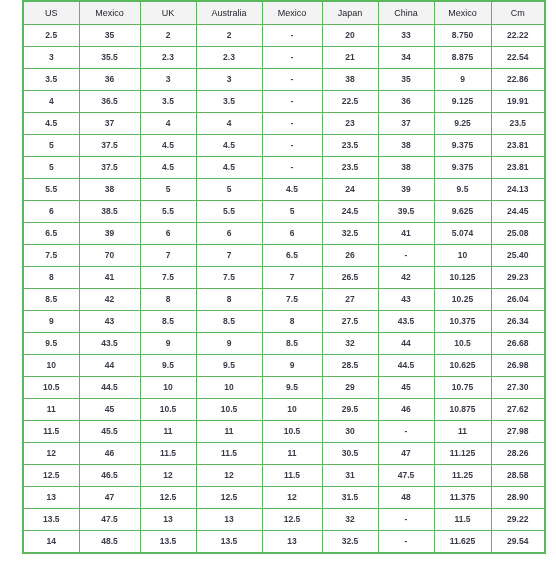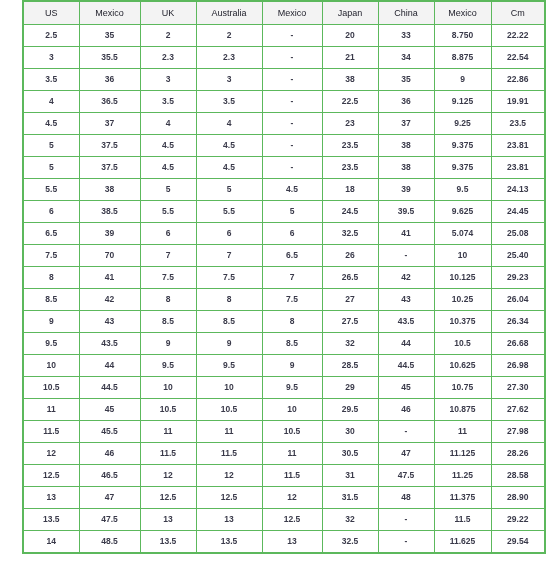--- a/index.html
+++ b/index.html
@@ -184,21 +184,21 @@
             <td>38</td>
             <td>9.375</td>
             <td>23.81</td>
           </tr>
           <tr>
             <td>5.5</td>
             <td>38</td>
             <td>5</td>
             <td>5</td>
             <td>4.5</td>
-            <td>18</td>
+            <td>24</td>
             <td>39</td>
             <td>9.5</td>
             <td>24.13</td>
           </tr>
           <tr>
             <td>6</td>
             <td>38.5</td>
             <td>5.5</td>
             <td>5.5</td>
             <td>5</td>

